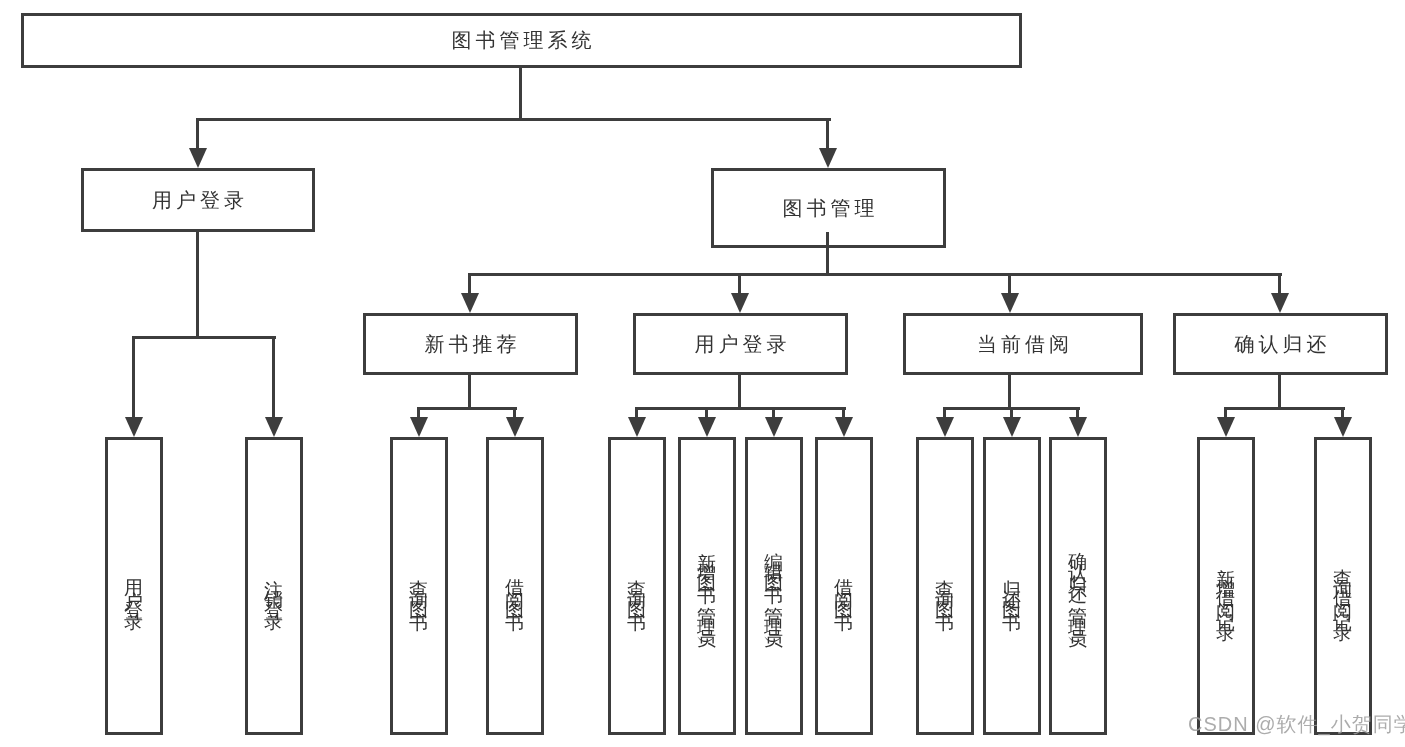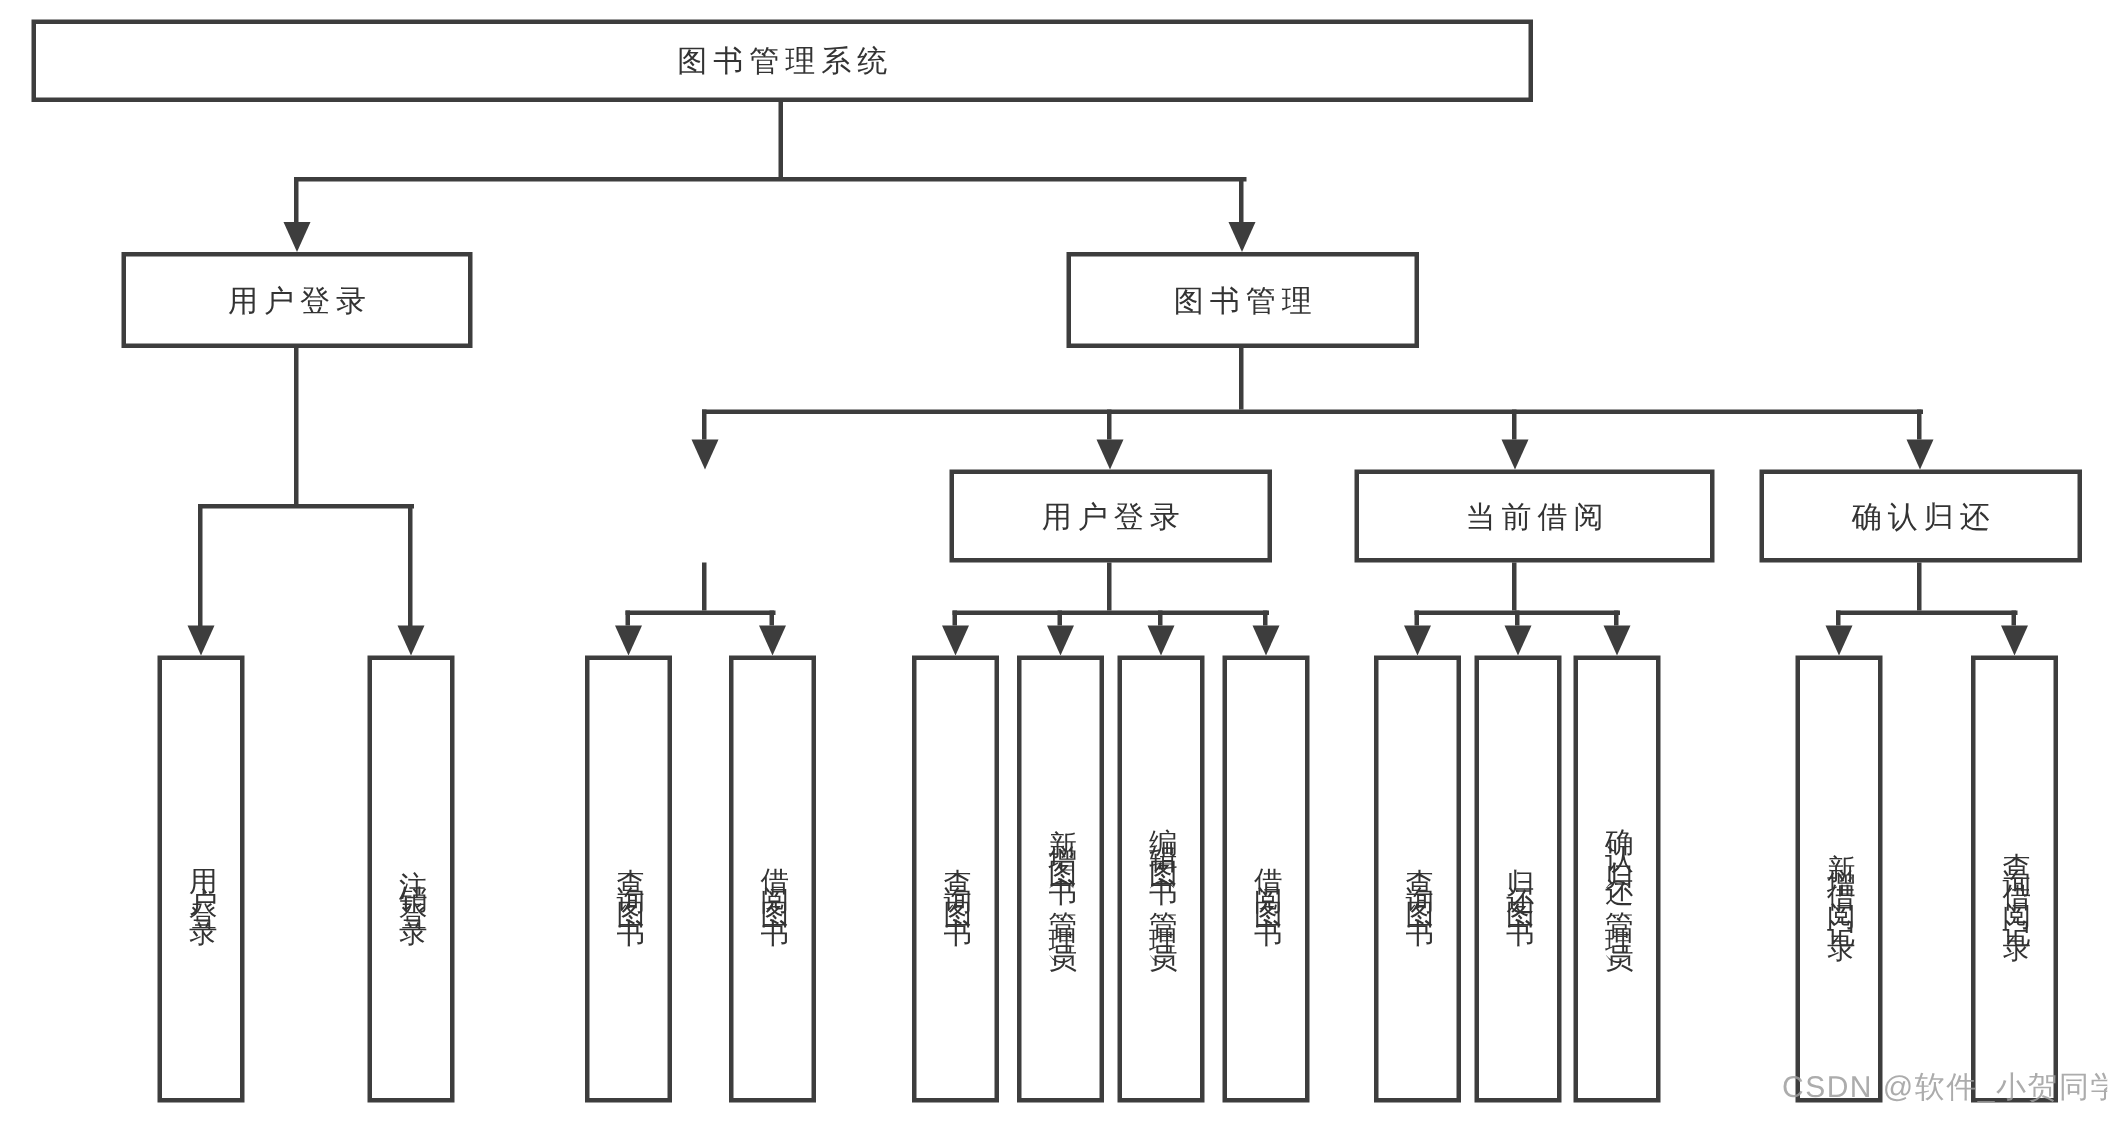--- a/index.html
+++ b/index.html
@@ -1,19 +1,19 @@
 <!DOCTYPE html>
 <html><head>
 <meta charset="utf-8">
 <style>
   html,body{margin:0;padding:0;background:#fff;}
   #stage{position:relative;width:1405px;height:747px;background:#fff;overflow:hidden;
          font-family:"Liberation Sans",sans-serif;color:#333;}
   .box{position:absolute;box-sizing:border-box;border:3px solid #3d3d3d;background:#fff;
-       display:flex;align-items:center;justify-content:center;font-family:Liberation Mono, monospace;}
+       display:flex;align-items:center;justify-content:center;}
   .hlabel{font-size:20px;letter-spacing:4px;text-indent:4px;white-space:nowrap;color:#333;}
   .leaf{writing-mode:vertical-rl;text-orientation:mixed;font-size:19px;line-height:1;
         letter-spacing:11px;color:#333;}
   .vline,.hline{position:absolute;background:#3d3d3d;}
   .vline{width:3px;}
   .hline{height:3px;}
   .arrow{position:absolute;width:0;height:0;
          border-left:9px solid transparent;border-right:9px solid transparent;
          border-top:20px solid #3d3d3d;}
   .watermark{position:absolute;left:1188px;top:711px;font-size:20px;letter-spacing:1px;
@@ -31,21 +31,21 @@
   <div class="vline" style="left:519px;top:68px;height:50px;"></div>
   <div class="hline" style="left:197px;top:118px;width:634px;"></div>
   <div class="vline" style="left:196px;top:118px;height:32px;"></div>
   <div class="arrow" style="left:189px;top:148px;"></div>
   <div class="vline" style="left:826px;top:118px;height:32px;"></div>
   <div class="arrow" style="left:819px;top:148px;"></div>
 
   <div class="box" style="left:81px;top:168px;width:234px;height:64px;">
     <span class="hlabel">用户登录</span>
   </div>
-  <div class="box" style="left:711px;top:168px;width:235px;height:64px;">
+  <div class="box" style="left:711px;top:168px;width:235px;height:80px;">
     <span class="hlabel">图书管理</span>
   </div>
 
   <div class="vline" style="left:196px;top:232px;height:104px;"></div>
   <div class="hline" style="left:132px;top:336px;width:144px;"></div>
   <div class="vline" style="left:132px;top:336px;height:83px;"></div>
   <div class="arrow" style="left:125px;top:417px;"></div>
   <div class="vline" style="left:272px;top:336px;height:83px;"></div>
   <div class="arrow" style="left:265px;top:417px;"></div>
 
@@ -53,20 +53,23 @@
   <div class="hline" style="left:468px;top:273px;width:814px;"></div>
   <div class="vline" style="left:468px;top:273px;height:20px;"></div>
   <div class="arrow" style="left:461px;top:293px;"></div>
   <div class="vline" style="left:738px;top:273px;height:20px;"></div>
   <div class="arrow" style="left:731px;top:293px;"></div>
   <div class="vline" style="left:1008px;top:273px;height:20px;"></div>
   <div class="arrow" style="left:1001px;top:293px;"></div>
   <div class="vline" style="left:1278px;top:273px;height:20px;"></div>
   <div class="arrow" style="left:1271px;top:293px;"></div>
 
+  <div class="box" style="left:363px;top:313px;width:215px;height:62px;">
+    <span class="hlabel">新书推荐</span>
+  </div>
   <div class="box" style="left:633px;top:313px;width:215px;height:62px;">
     <span class="hlabel">用户登录</span>
   </div>
   <div class="box" style="left:903px;top:313px;width:240px;height:62px;">
     <span class="hlabel">当前借阅</span>
   </div>
   <div class="box" style="left:1173px;top:313px;width:215px;height:62px;">
     <span class="hlabel">确认归还</span>
   </div>
 

